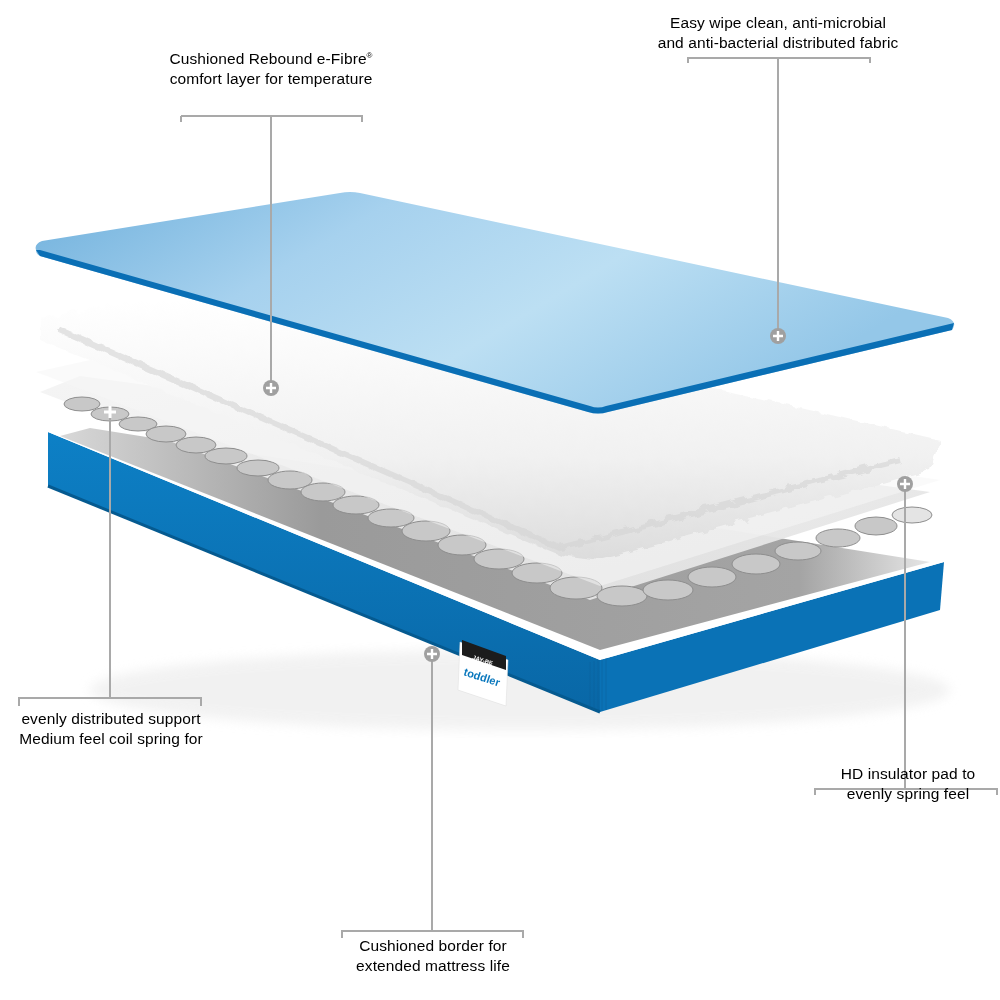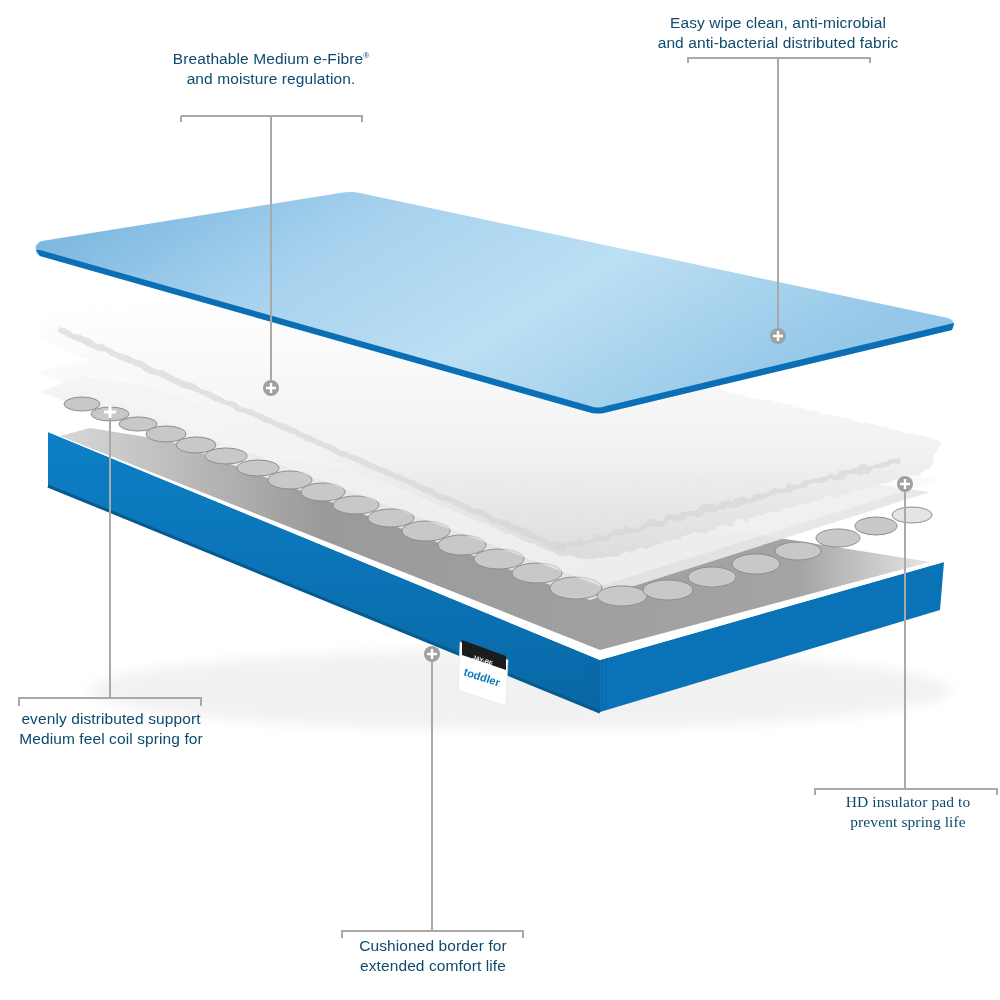--- a/index.html
+++ b/index.html
@@ -1,18 +1,18 @@
 <!DOCTYPE html>
 <html><head>
   <meta charset="utf-8">
   <style>
     html, body { margin: 0; padding: 0; background: #ffffff; }
     body { width: 1000px; height: 1000px; position: relative; overflow: hidden;
            font-family: "Liberation Sans", "DejaVu Sans", sans-serif; color: #1e1e1e; }
-    .label { position: absolute; font-size: 15.5px; line-height: 20px; text-align: center; color: #0c4a6e; letter-spacing: 0.1px; }
+    .label { position: absolute; font-size: 15.5px; line-height: 20px; text-align: center; color: #000000; letter-spacing: 0.1px; }
     .label span { display: block; white-space: nowrap; }
     .label sup { font-size: 8px; vertical-align: super; }
     svg.art { position: absolute; left: 0; top: 0; }
   </style>
 </head>
 <body>
 
 <svg class="art" width="1000" height="1000" viewBox="0 0 1000 1000">
   <defs>
     <linearGradient id="coverGrad" x1="0" y1="0" x2="1" y2="0.4">
@@ -151,35 +151,35 @@
       <path d="M900 484 H910 M905 479 V489" stroke="#fff" stroke-width="2.4"></path>
     </g>
     <g>
       <circle cx="432" cy="654" r="8" fill="#a0a0a0"></circle>
       <path d="M427 654 H437 M432 649 V659" stroke="#fff" stroke-width="2.4"></path>
     </g>
   </g>
 </svg>
 
 <div class="label" style="left:140px; top:46px; width:262px;">
-  <span><span style="display:inline">Breathable Medium e-Fibre</span><sup>®</sup></span>
-  <span>and moisture regulation.</span>
+  <span><span style="display:inline">Cushioned Rebound e-Fibre</span><sup>®</sup></span>
+  <span>comfort layer for temperature</span>
 </div>
 
 <div class="label" style="left:618px; top:13px; width:320px;">
   <span>Easy wipe clean, anti-microbial</span>
   <span>and anti-bacterial distributed fabric</span>
 </div>
 
 <div class="label" style="left:0px; top:709px; width:222px;">
   <span>evenly distributed support</span>
   <span>Medium feel coil spring for</span>
 </div>
 
-<div class="label" style="left:818px; top:792px; width:180px;font-family:Liberation Serif, serif;">
+<div class="label" style="left:818px; top:764px; width:180px;">
   <span>HD insulator pad to</span>
-  <span>prevent spring life</span>
+  <span>evenly spring feel</span>
 </div>
 
 <div class="label" style="left:330px; top:936px; width:206px;text-align:center;">
   <span>Cushioned border for</span>
-  <span>extended comfort life</span>
+  <span>extended mattress life</span>
 </div>
 
 </body></html>

